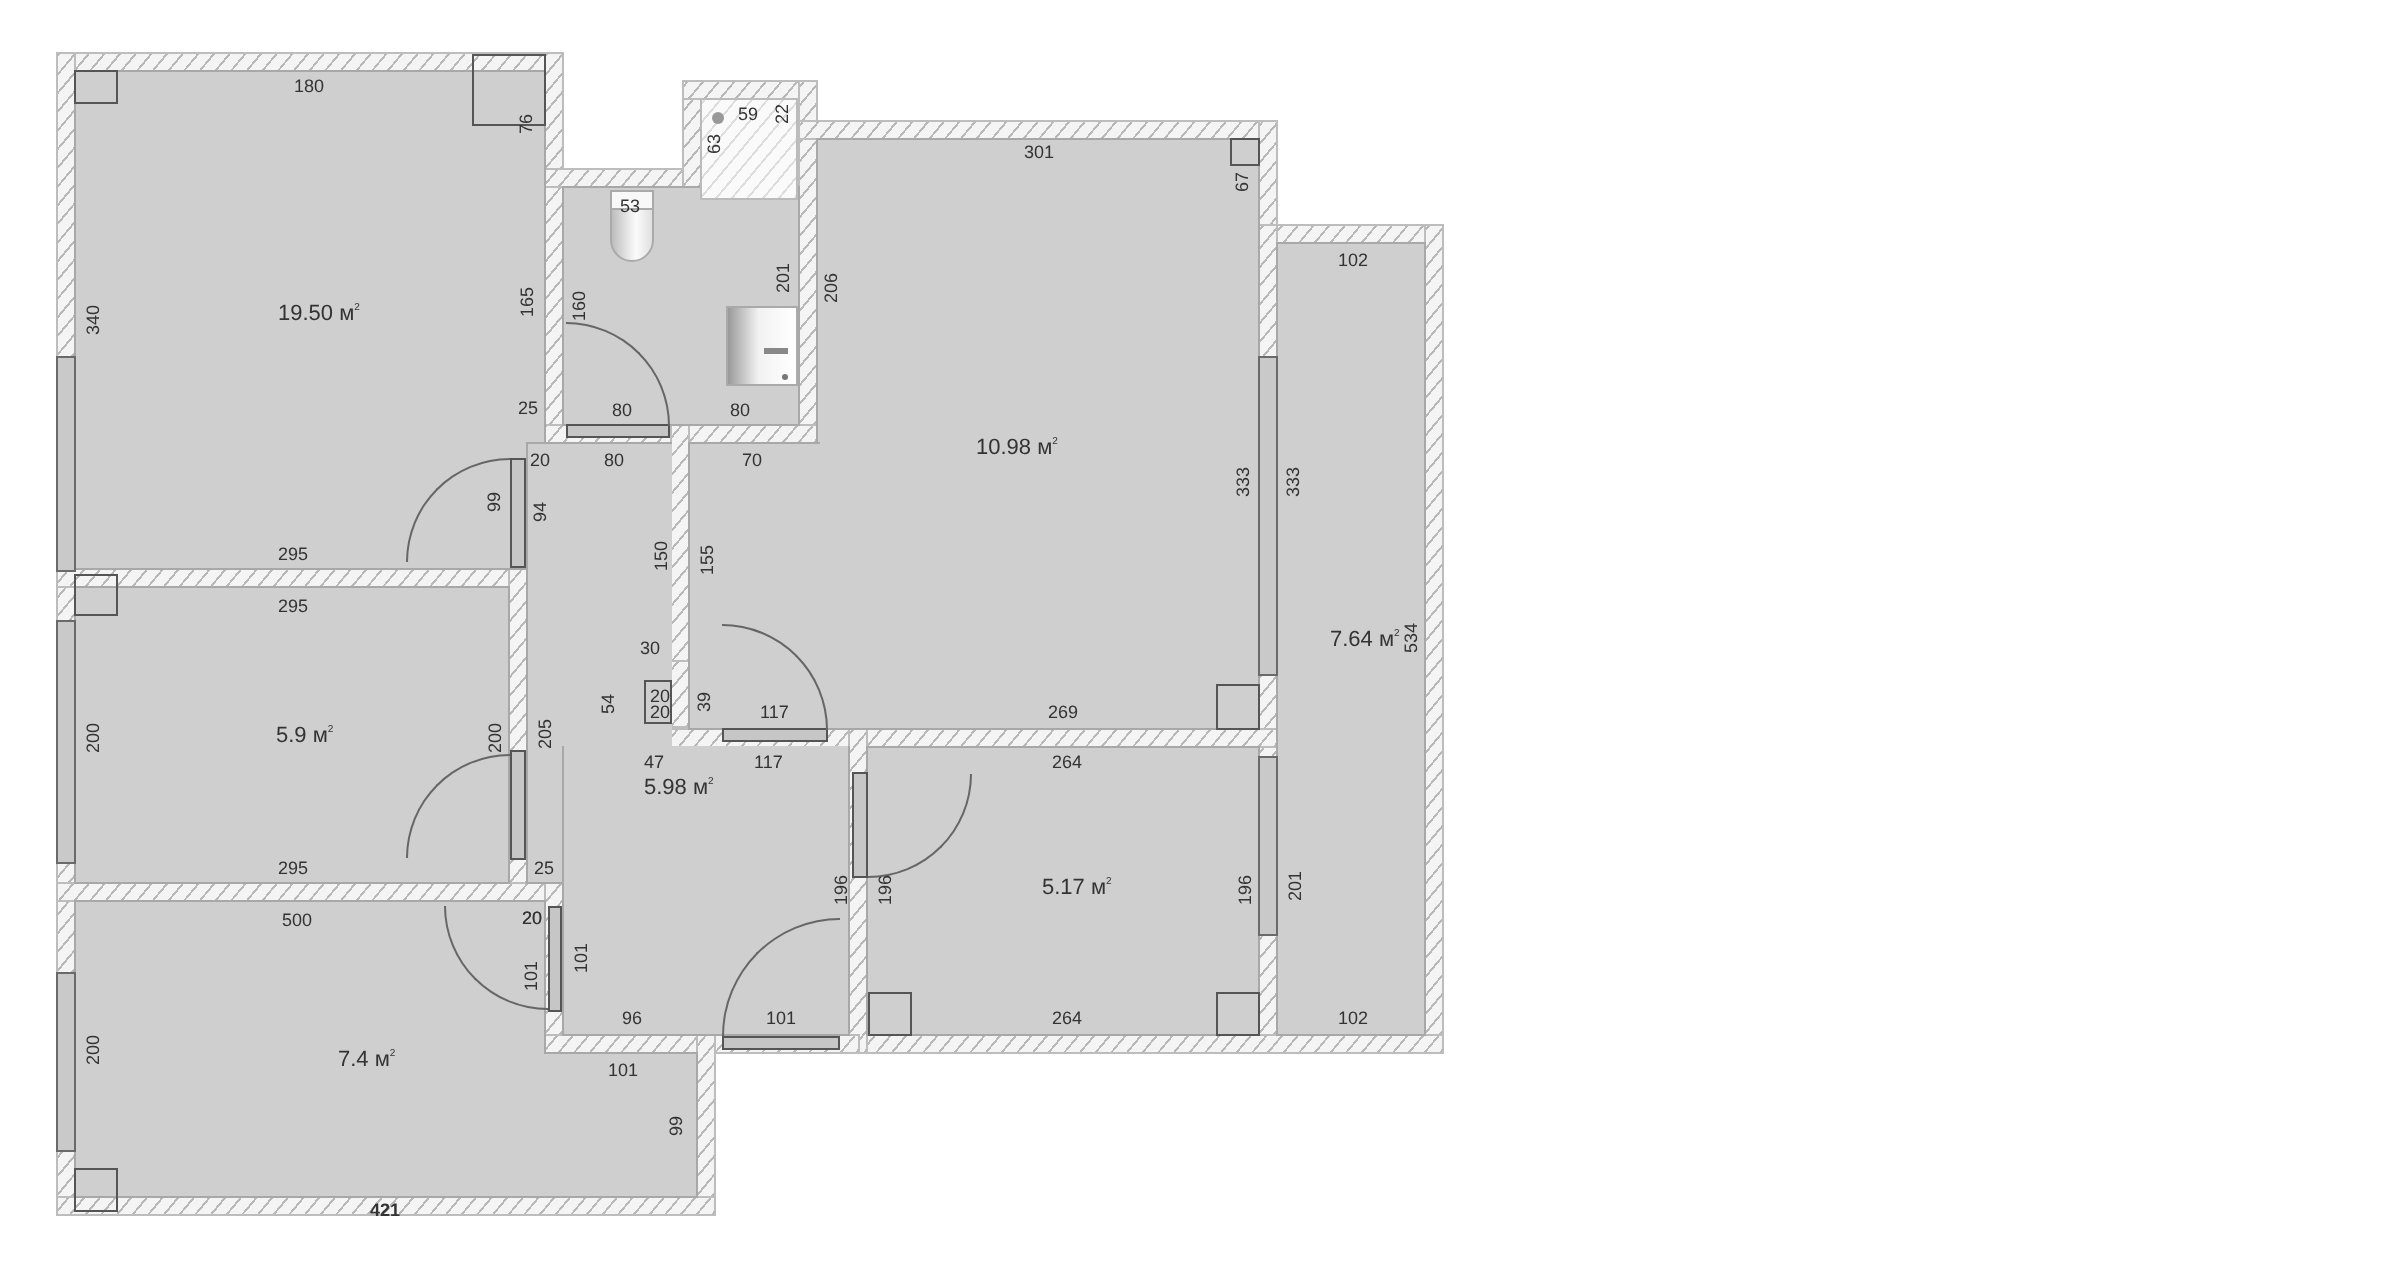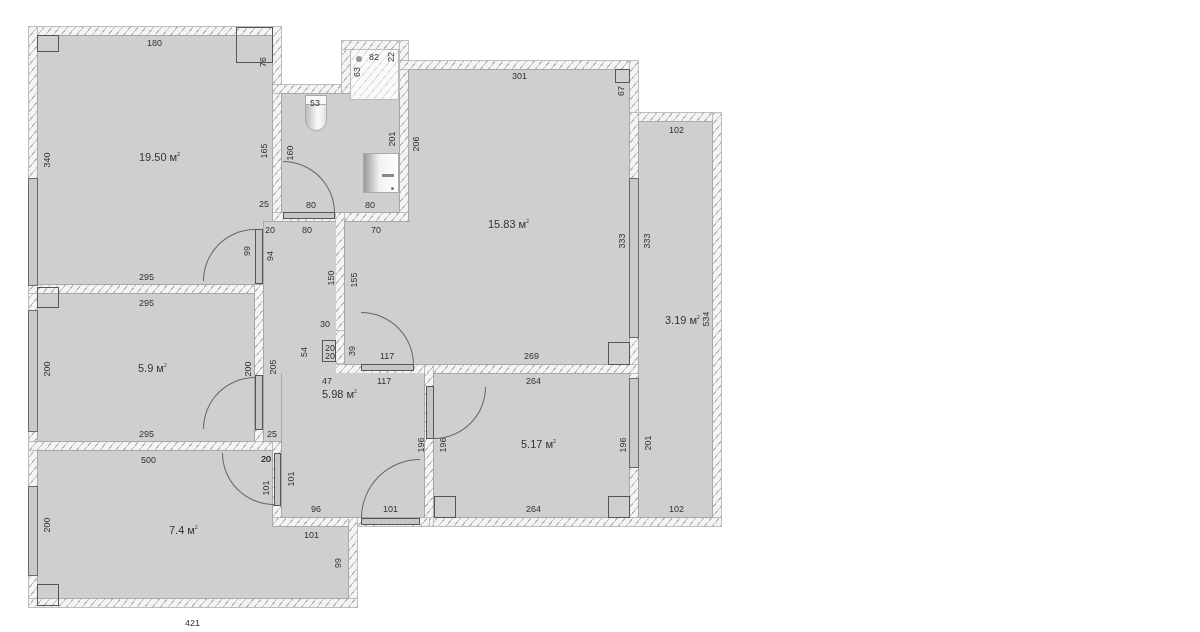--- a/index.html
+++ b/index.html
@@ -106,42 +106,42 @@
 
   <span class="dim" style="left:147px;top:38px;">180</span>
   <span class="dim v" style="left:258px;top:57px;">76</span>
   <span class="dim v" style="left:256px;top:146px;">165</span>
   <span class="dim v" style="left:39px;top:155px;">340</span>
   <span class="dim" style="left:139px;top:272px;">295</span>
   <span class="dim" style="left:259px;top:199px;">25</span>
   <span class="area" style="left:139px;top:151px;"><span>19.50</span> <span>м</span><sup>2</sup></span>
 
   <span class="dim" style="left:310px;top:98px;">53</span>
-  <span class="dim" style="left:369px;top:52px;">82</span>
+  <span class="dim" style="left:369px;top:52px;">59</span>
   <span class="dim v" style="left:352px;top:67px;">63</span>
   <span class="dim v" style="left:386px;top:52px;">22</span>
   <span class="dim v" style="left:384px;top:134px;">201</span>
   <span class="dim v" style="left:282px;top:148px;">160</span>
   <span class="dim" style="left:306px;top:200px;">80</span>
   <span class="dim" style="left:365px;top:200px;">80</span>
   <span class="dim v" style="left:408px;top:139px;">206</span>
 
   <span class="dim" style="left:512px;top:71px;">301</span>
   <span class="dim v" style="left:616px;top:86px;">67</span>
   <span class="dim v" style="left:614px;top:236px;">333</span>
   <span class="dim" style="left:524px;top:351px;">269</span>
   <span class="dim" style="left:380px;top:351px;">117</span>
-  <span class="area" style="left:488px;top:218px;"><span>15.83</span> <span>м</span><sup>2</sup></span>
+  <span class="area" style="left:488px;top:218px;"><span>10.98</span> <span>м</span><sup>2</sup></span>
 
   <span class="dim" style="left:669px;top:125px;">102</span>
   <span class="dim v" style="left:639px;top:236px;">333</span>
   <span class="dim v" style="left:698px;top:314px;">534</span>
   <span class="dim v" style="left:640px;top:438px;">201</span>
   <span class="dim" style="left:669px;top:504px;">102</span>
-  <span class="area" style="left:665px;top:314px;"><span>3.19</span> <span>м</span><sup>2</sup></span>
+  <span class="area" style="left:665px;top:314px;"><span>7.64</span> <span>м</span><sup>2</sup></span>
 
   <span class="dim" style="left:139px;top:298px;">295</span>
   <span class="dim v" style="left:39px;top:364px;">200</span>
   <span class="dim v" style="left:240px;top:364px;">200</span>
   <span class="dim" style="left:139px;top:429px;">295</span>
   <span class="dim v" style="left:242px;top:246px;">99</span>
   <span class="area" style="left:138px;top:362px;"><span>5.9</span> <span>м</span><sup>2</sup></span>
 
   <span class="dim" style="left:265px;top:225px;">20</span>
   <span class="dim" style="left:302px;top:225px;">80</span>
@@ -170,15 +170,15 @@
   <span class="dim v" style="left:615px;top:440px;">196</span>
   <span class="dim" style="left:526px;top:504px;">264</span>
   <span class="area" style="left:521px;top:438px;"><span>5.17</span> <span>м</span><sup>2</sup></span>
 
   <span class="dim" style="left:141px;top:455px;">500</span>
   <span class="dim v" style="left:39px;top:520px;">200</span>
   <span class="dim v" style="left:258px;top:483px;">101</span>
   <span class="dim" style="left:261px;top:454px;">20</span>
   <span class="dim" style="left:304px;top:530px;">101</span>
   <span class="dim v" style="left:333px;top:558px;">99</span>
-  <span class="dim" style="left:185px;top:618px;">421</span>
+  <span class="dim" style="left:185px;top:600px;font-weight:bold;">421</span>
   <span class="area" style="left:169px;top:524px;"><span>7.4</span> <span>м</span><sup>2</sup></span>
 </div>
 
 </body></html>

